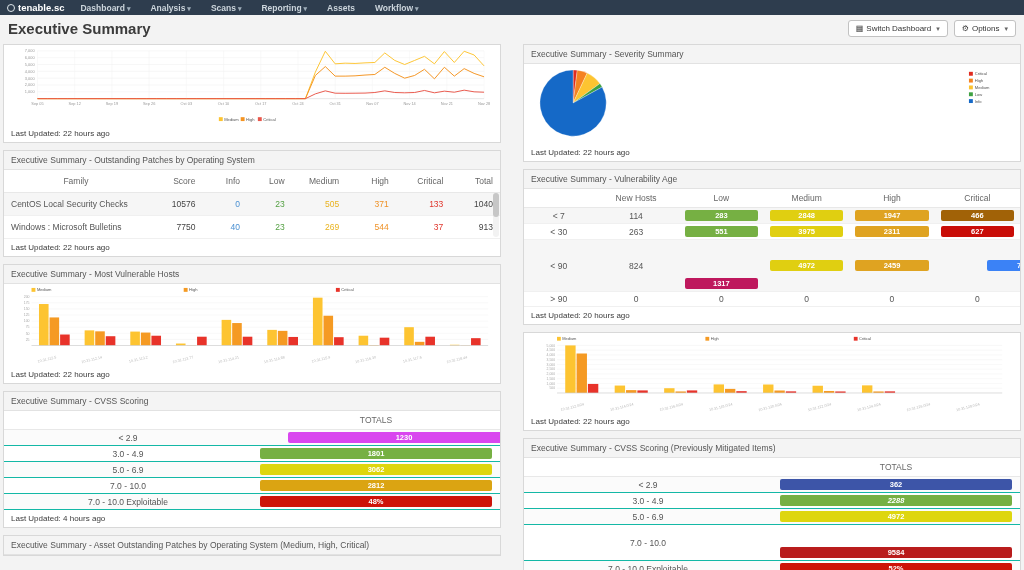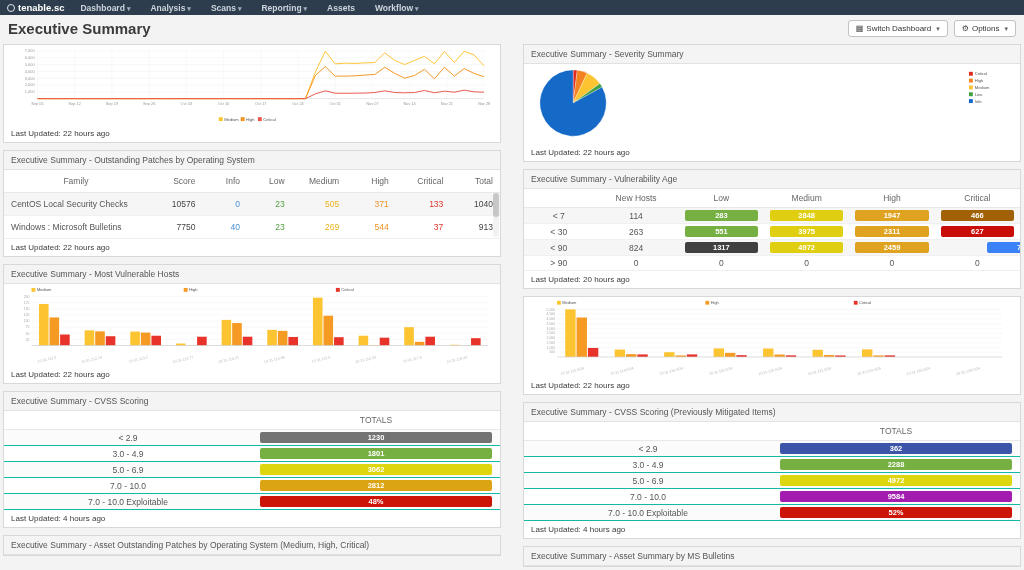--- a/index.html
+++ b/index.html
@@ -291,21 +291,21 @@
             <thead>
               <tr>
                 <th></th>
                 <th>TOTALS</th>
               </tr>
             </thead>
             <tbody>
               <tr>
                 <td class="lbl">&lt; 2.9</td>
                 <td>
-                  <span class="cbar" style="background: #737373;">1230</span>
+                  <span class="cbar" style="background: #d946ef; margin-left: 28px;">1230</span>
                 </td>
               </tr>
               <tr>
                 <td class="lbl">3.0 - 4.9</td>
                 <td>
                   <span class="cbar" style="background: rgb(118, 176, 67);">1801</span>
                 </td>
               </tr>
               <tr>
                 <td class="lbl">5.0 - 6.9</td>
@@ -415,21 +415,21 @@
                   <span class="pill" style="background: rgb(223, 163, 33);">2311</span>
                 </td>
                 <td>
                   <span class="pill" style="background: rgb(201, 13, 7);">627</span>
                 </td>
               </tr>
               <tr>
                 <td>&lt; 90</td>
                 <td>824</td>
                 <td>
-                  <span class="pill" style="background: #404040;">1317</span>
+                  <span class="pill" style="background: #be185d; margin-top: 36px;">1317</span>
                 </td>
                 <td>
                   <span class="pill" style="background: rgb(224, 207, 17);">4972</span>
                 </td>
                 <td>
                   <span class="pill" style="background: rgb(223, 163, 33);">2459</span>
                 </td>
                 <td>
                   <span class="pill" style="background: #3b82f6; margin-left: 48px;">748</span>
                 </td>
@@ -530,33 +530,33 @@
             <tbody>
               <tr>
                 <td class="lbl">&lt; 2.9</td>
                 <td>
                   <span class="cbar" style="background: rgb(61, 85, 168);">362</span>
                 </td>
               </tr>
               <tr>
                 <td class="lbl">3.0 - 4.9</td>
                 <td>
-                  <span class="cbar" style="background: rgb(118, 176, 67);">2288</span>
+                  <span class="cbar" style="background: rgb(118, 176, 67); font-style: italic;">2288</span>
                 </td>
               </tr>
               <tr>
                 <td class="lbl">5.0 - 6.9</td>
                 <td>
                   <span class="cbar" style="background: rgb(222, 214, 14);">4972</span>
                 </td>
               </tr>
               <tr>
                 <td class="lbl">7.0 - 10.0</td>
                 <td>
-                  <span class="cbar" style="background: #a21caf;">9584</span>
+                  <span class="cbar" style="background: #b91c1c; margin-top: 20px;">9584</span>
                 </td>
               </tr>
               <tr>
                 <td class="lbl">7.0 - 10.0 Exploitable</td>
                 <td>
                   <span class="cbar" style="background: rgb(205, 20, 9);">52%</span>
                 </td>
               </tr>
             </tbody>
           </table>

